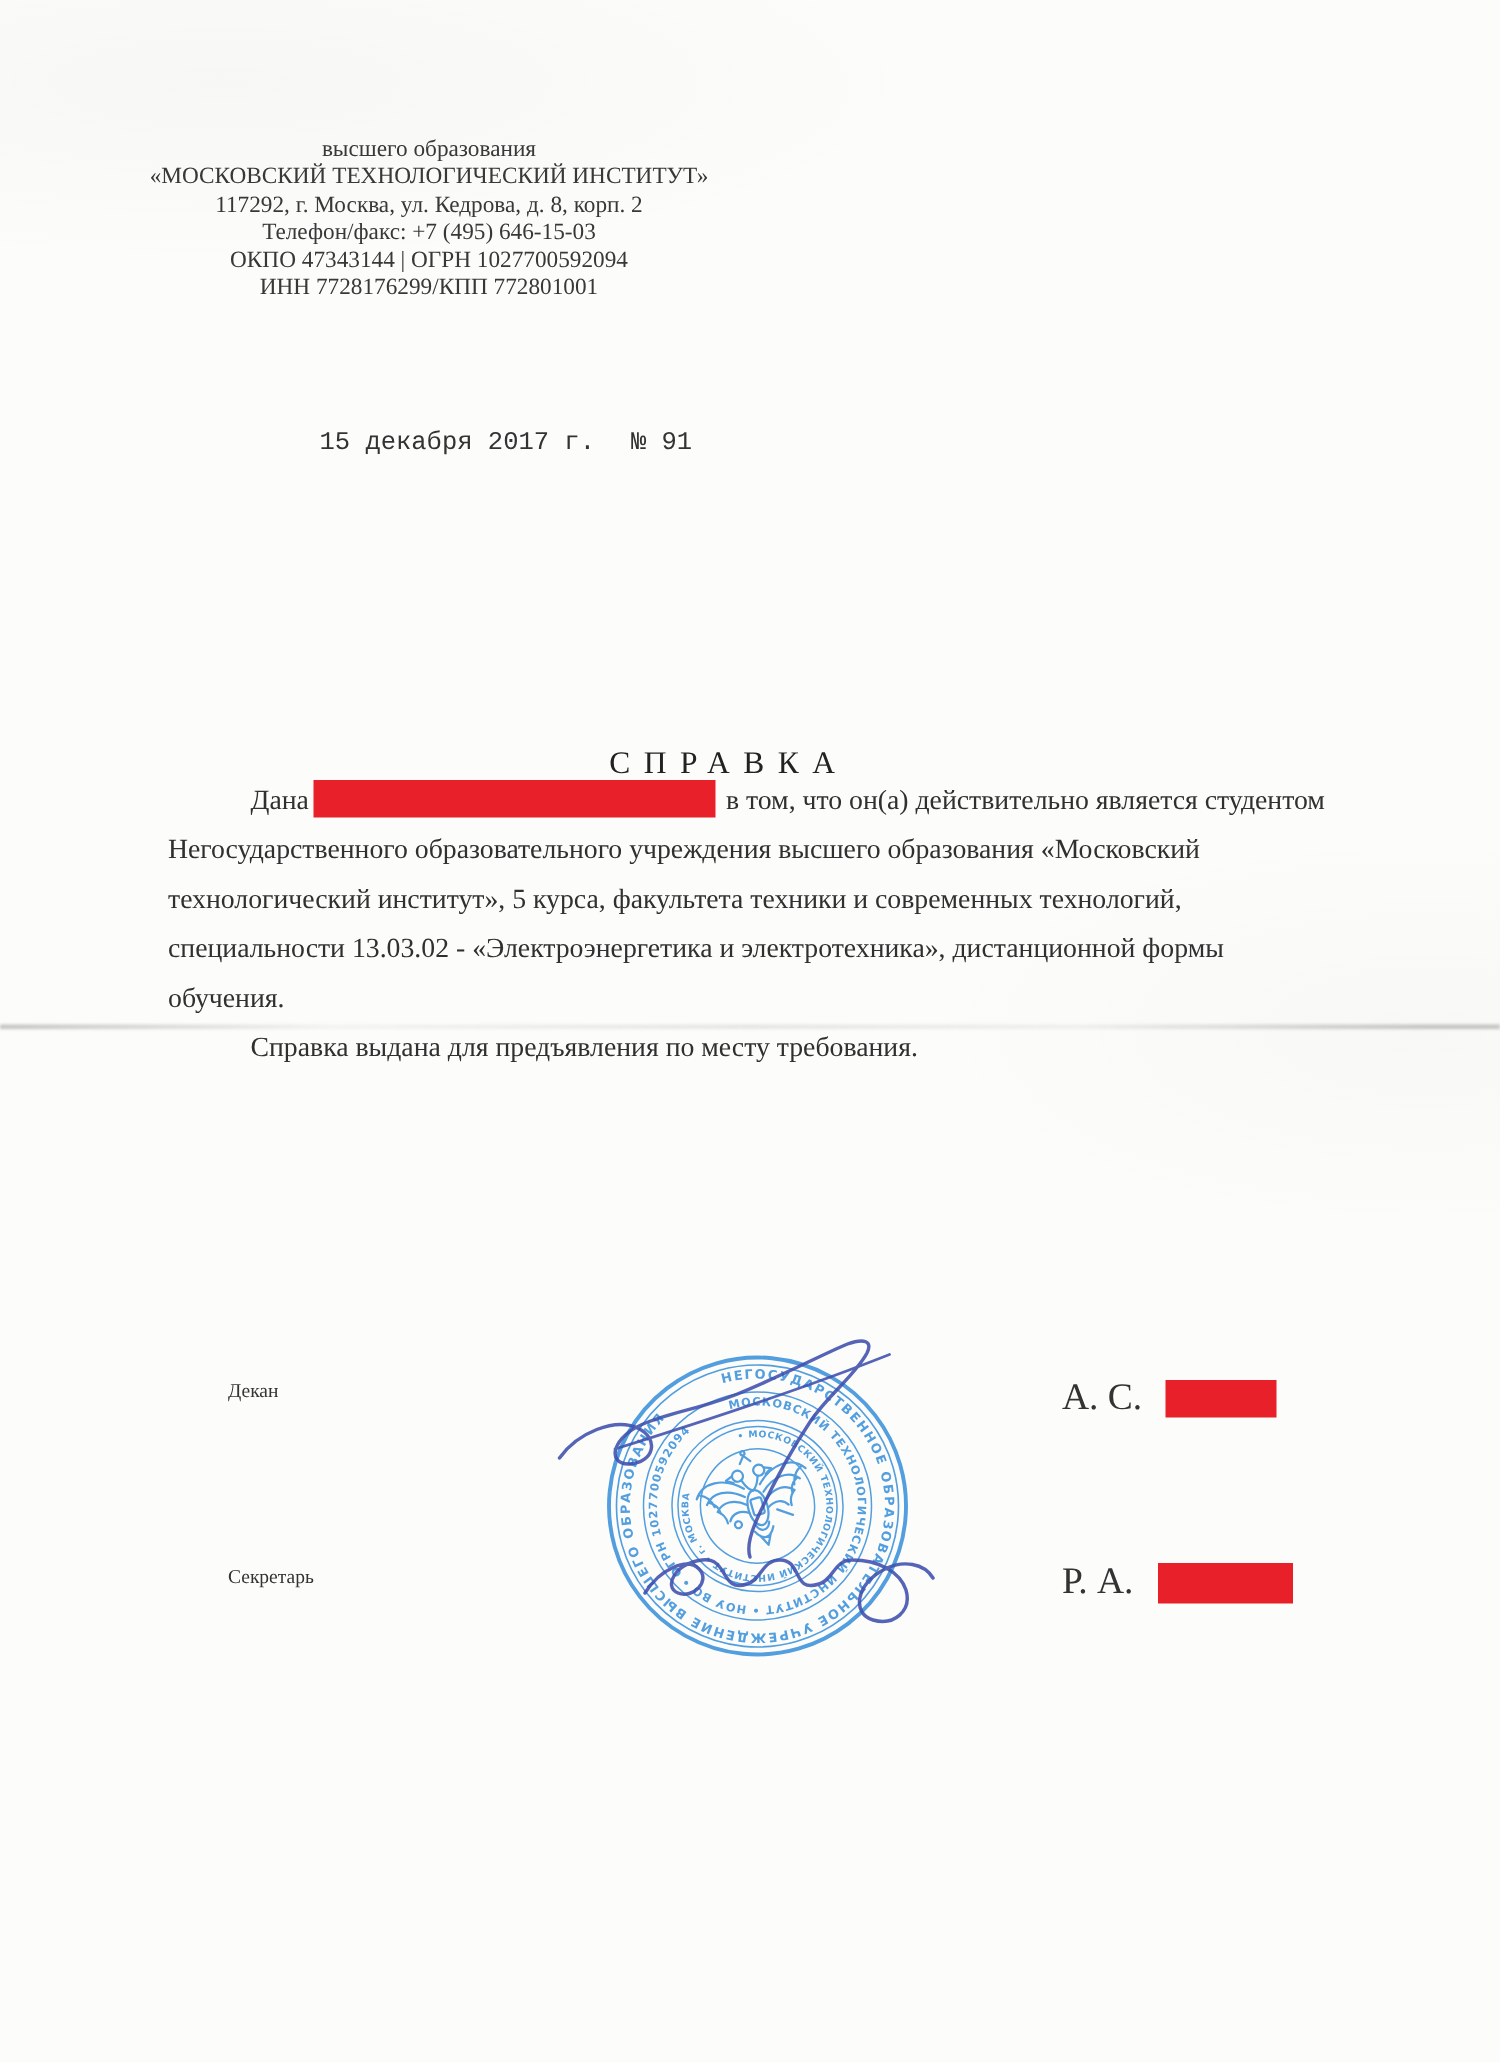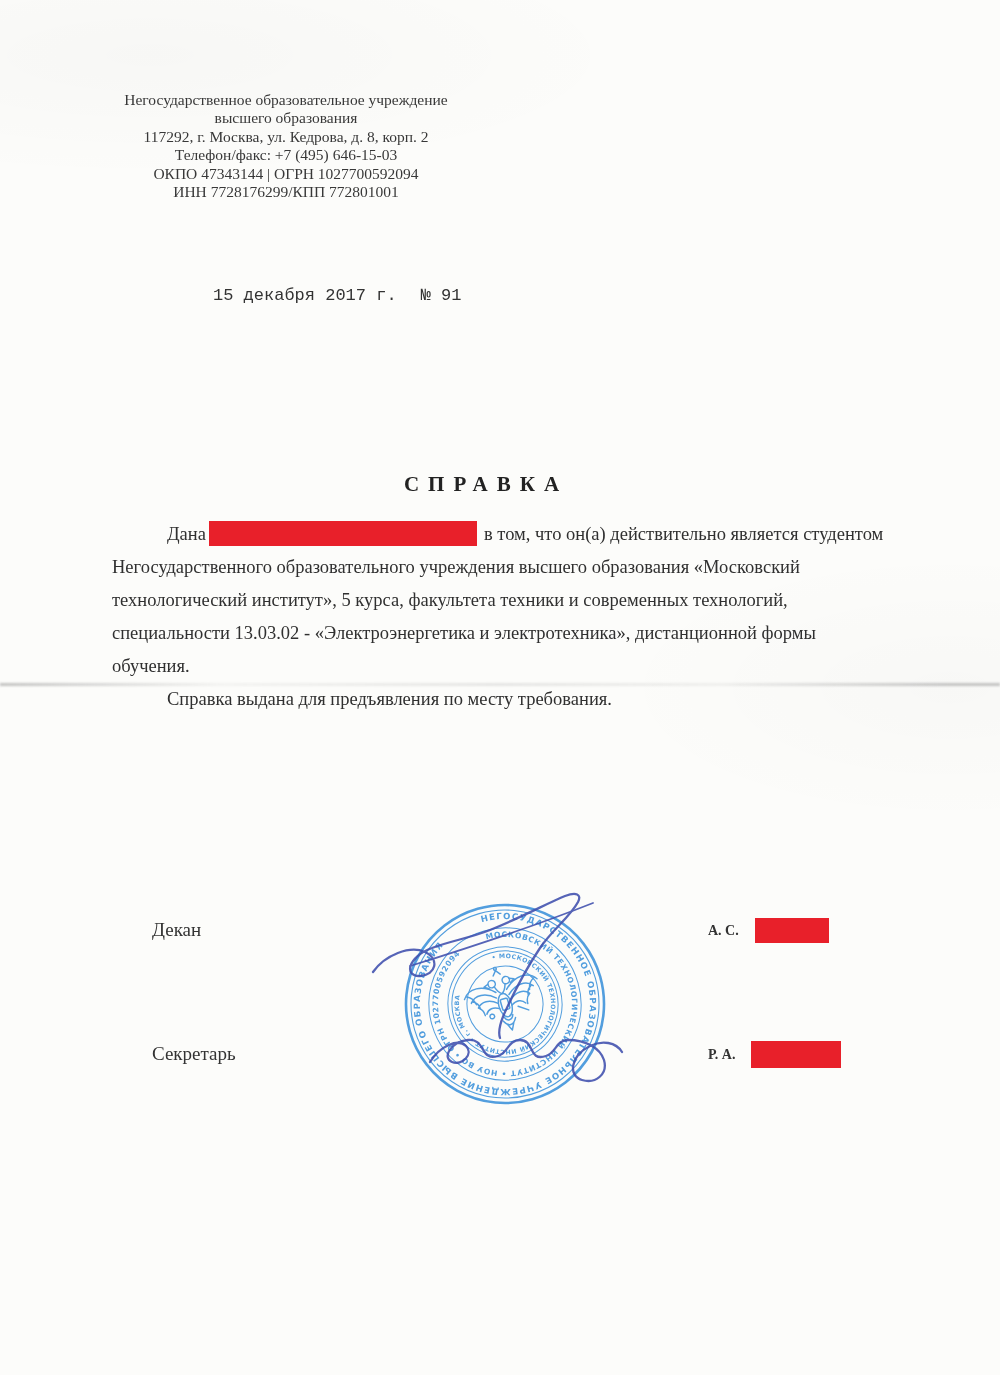--- a/index.html
+++ b/index.html
@@ -20,22 +20,22 @@
     text-align:center;font-size:15.5px;line-height:18.4px;color:#383838;
   }
   .letterhead div{white-space:nowrap;}
   
   .dateline{
     position:absolute;left:213px;top:286px;
     font-size:17px;color:#333;display:flex;gap:24px;font-family:Liberation Mono, monospace;
   }
   
   .doc-title{
-    position:absolute;left:0;top:472px;width:972px;
-    text-align:center;font-size:21px;font-weight:bold;
+    position:absolute;left:0;top:496px;width:972px;
+    text-align:center;font-size:21px;font-weight:normal;
     letter-spacing:9px;color:#222;
   }
   
   .body-text{
     position:absolute;left:112px;top:518px;width:786px;
     font-size:18.5px;line-height:33px;color:#303030;
   }
   .body-text p{margin:0;text-indent:55px;}
   .redact-inline{
     display:inline-block;width:268px;height:25px;
@@ -44,44 +44,44 @@
   
   .crease{
     position:absolute;left:0;top:683px;width:1000px;height:3px;
     background:linear-gradient(90deg,
       rgba(110,110,110,.40), rgba(170,170,170,.10) 22%,
       rgba(150,150,150,.22) 50%, rgba(160,160,160,.12) 72%,
       rgba(110,110,110,.38) 95%);
     filter:blur(1px);
   }
   
-  .sig-label{position:absolute;font-size:19px;color:#333;}
+  .sig-label{position:absolute;font-size:13px;color:#333;}
   .sig-label.dean{left:152px;top:919px;}
   .sig-label.secretary{left:152px;top:1043px;}
   .sig-name{
-    position:absolute;font-size:14px;color:#333;
-    display:flex;align-items:center;gap:16px;font-weight:bold;
+    position:absolute;font-size:25px;color:#333;
+    display:flex;align-items:center;gap:16px;
   }
   .sig-name.dean{left:708px;top:918px;}
   .sig-name.secretary{left:708px;top:1041px;}
   .redact-sm{display:inline-block;background:#e8202a;}
   .redact-dean{width:74px;height:25px;}
   .redact-sec{width:90px;height:27px;}
   
   .stamp-svg{position:absolute;left:385px;top:884px;width:240px;height:240px;opacity:.93;}
   .sign-svg{position:absolute;left:350px;top:870px;width:310px;height:240px;}
 </style>
 </head>
 <body>
 
 <div class="page">
 
   <div class="letterhead">
-    <div>Негосударственное образовательное учреждение</div>
     <div>высшего образования</div>
+    <div>«МОСКОВСКИЙ ТЕХНОЛОГИЧЕСКИЙ ИНСТИТУТ»</div>
     <div>117292, г. Москва, ул. Кедрова, д. 8, корп. 2</div>
     <div>Телефон/факс: +7 (495) 646-15-03</div>
     <div>ОКПО 47343144 | ОГРН 1027700592094</div>
     <div>ИНН 7728176299/КПП 772801001</div>
   </div>
 
   <div class="dateline">
     <span>15 декабря 2017 г.</span>
     <span>№ 91</span>
   </div>

